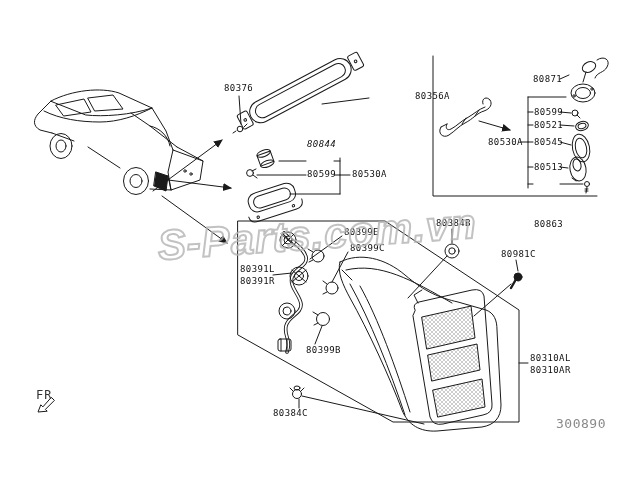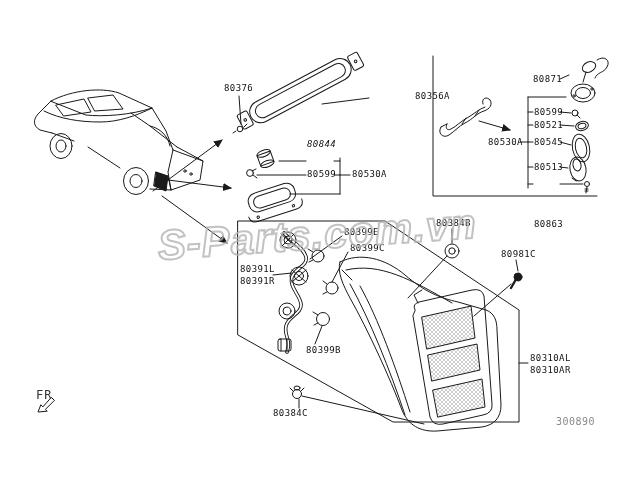--- a/index.html
+++ b/index.html
@@ -1,21 +1,21 @@
 <!DOCTYPE html>
 <html><head>
 <meta charset="utf-8">
 <style>
   html,body{margin:0;padding:0;background:#fff;}
   .stage{position:relative;width:637px;height:501px;background:#ffffff;overflow:hidden;
          font-family:"DejaVu Sans Mono","Liberation Mono",monospace;}
   .stage svg{position:absolute;left:0;top:0;}
   .pl{position:absolute;font-size:9px;letter-spacing:.4px;color:#111;white-space:nowrap;line-height:1;}
   .inset-title{position:absolute;font-size:9.5px;letter-spacing:.6px;color:#111;white-space:nowrap;line-height:1;}
-  .code{position:absolute;font-size:10px;color:#8a8a8a;letter-spacing:.5px;line-height:1;}
+  .code{position:absolute;font-size:13px;color:#8a8a8a;letter-spacing:.5px;line-height:1;}
   .fr{position:absolute;font-size:12px;color:#333;letter-spacing:1px;line-height:1;}
   .watermark{position:absolute;left:156px;top:222px;font-family:"Liberation Sans","DejaVu Sans",sans-serif;
              font-style:italic;font-weight:800;font-size:42px;letter-spacing:1px;color:transparent;
              -webkit-text-stroke:2px #b3b3b3;transform:rotate(-4deg);transform-origin:left top;
              opacity:.8;pointer-events:none;white-space:nowrap;}
 </style>
 </head>
 <body>
 
 <div class="stage">

